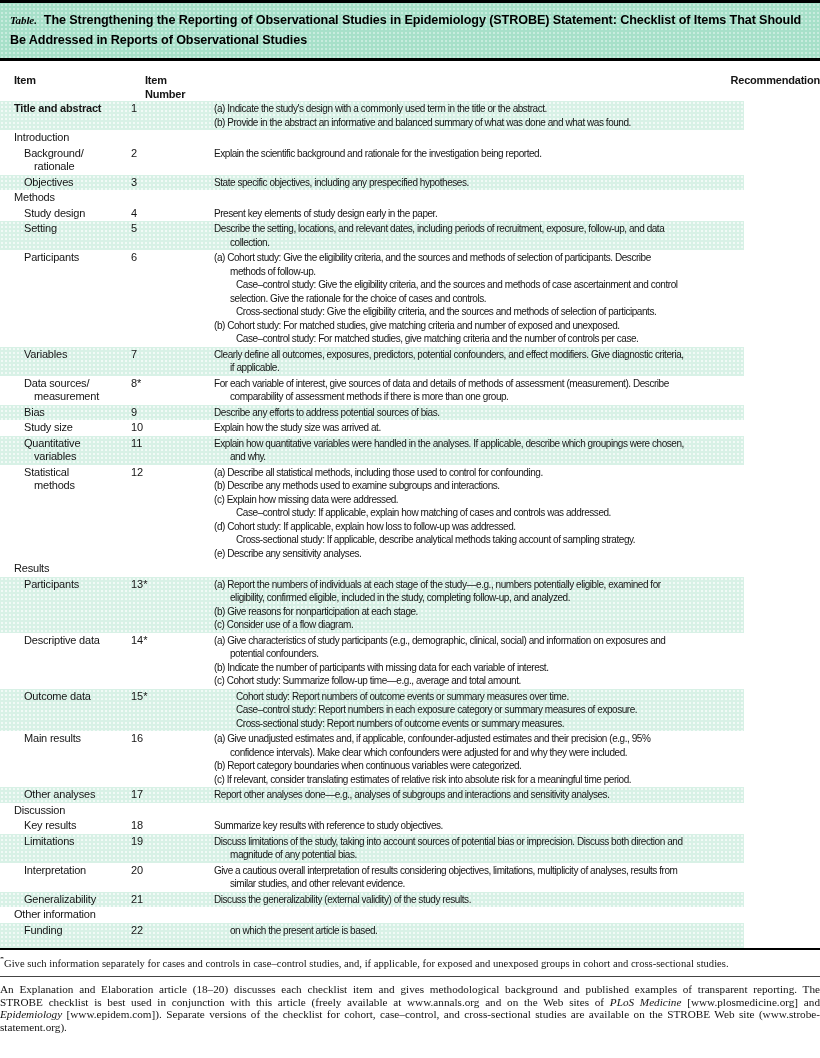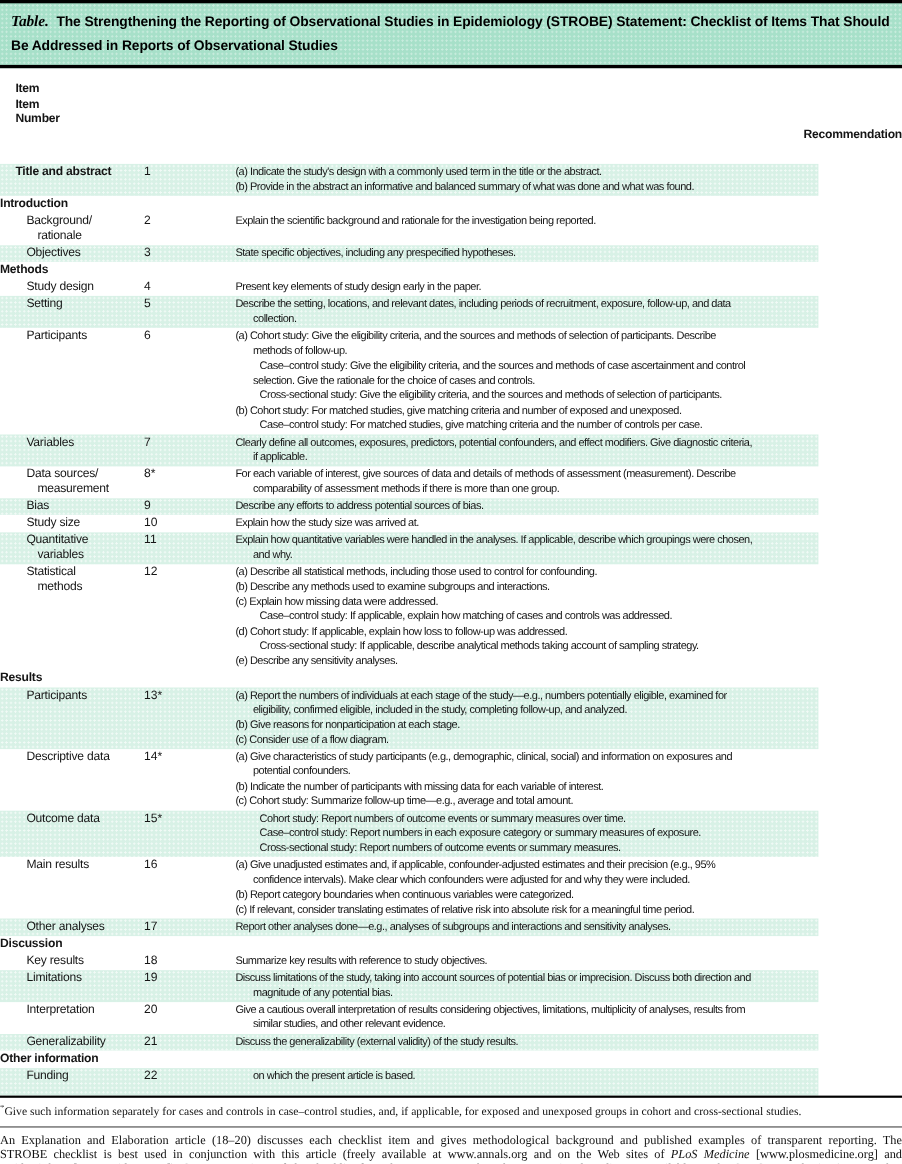--- a/index.html
+++ b/index.html
@@ -10,36 +10,36 @@
   
   .caption{
     background-color:var(--caption-bg,#a7e0c9);
     background-image:radial-gradient(circle,rgba(255,255,255,.38) .8px,transparent 1px);
     background-size:4px 4px;
     border-top:3px solid #000;border-bottom:3px solid #000;
     padding:7px 10px 8px 10px;
     font-weight:bold;font-size:12.6px;line-height:20px;color:#000;
     letter-spacing:-0.1px;
   }
-  .cap-label{font-family:"Liberation Serif",serif;font-style:italic;font-weight:bold;font-size:14px;margin-right:7px;}
+  .cap-label{font-family:"Liberation Serif",serif;font-style:italic;font-weight:bold;font-size:11px;margin-right:7px;}
   
-  .head-row{display:flex;margin-top:13px;margin-bottom:20px;padding-left:14px;font-weight:bold;font-size:11px;line-height:13.5px;letter-spacing:-0.2px;flex-direction:column;}
+  .head-row{display:flex;margin-top:13px;margin-bottom:0;padding-left:14px;font-weight:bold;font-size:11px;line-height:13.5px;letter-spacing:-0.2px;}
   .head-item{width:131px;}
   .head-num{width:83px;white-space:pre-line;}
   .head-rec{flex:1;text-align:right;}
   
   .tbody{width:744px;}
   .row{display:flex;padding:1px 0;}
   .row.shaded{
     background-color:var(--stripe-bg,#d8f1e6);
     background-image:radial-gradient(circle,rgba(255,255,255,.65) .8px,transparent 1px);
     background-size:4px 4px;
   }
   .row.pad-bottom{padding-bottom:11px;}
-  .section-row{font-weight:bold;font-size:11px;line-height:13.5px;letter-spacing:-0.2px;}
+  .section-row{font-weight:normal;font-size:11px;line-height:13.5px;padding-left:14px;letter-spacing:-0.2px;}
   .col-name{width:131px;flex:none;font-size:11px;line-height:13.5px;letter-spacing:-0.2px;}
   .name-line{padding-left:24px;}
   .row.toplevel .name-line{padding-left:14px;font-weight:bold;}
   .name-line.cont{padding-left:34px;}
   .col-num{width:83px;flex:none;font-size:11px;line-height:13.5px;}
   .col-rec{flex:1;min-width:0;overflow:hidden;padding-right:4px;}
   .rec-line{font-size:10px;line-height:13.5px;letter-spacing:-0.45px;white-space:nowrap;}
   .rec-line.ind1{padding-left:16px;}
   .rec-line.ind2{padding-left:22px;}
   

